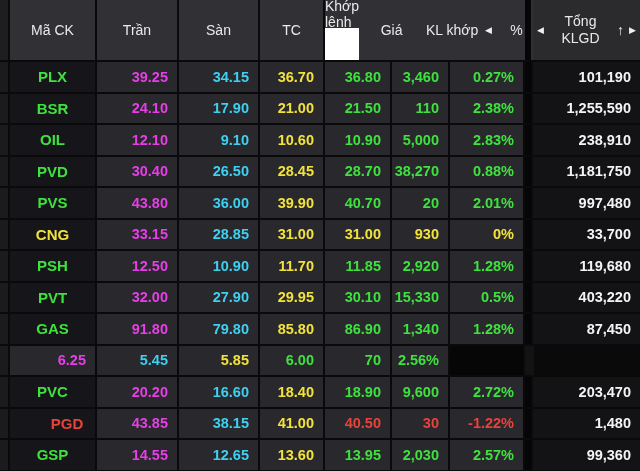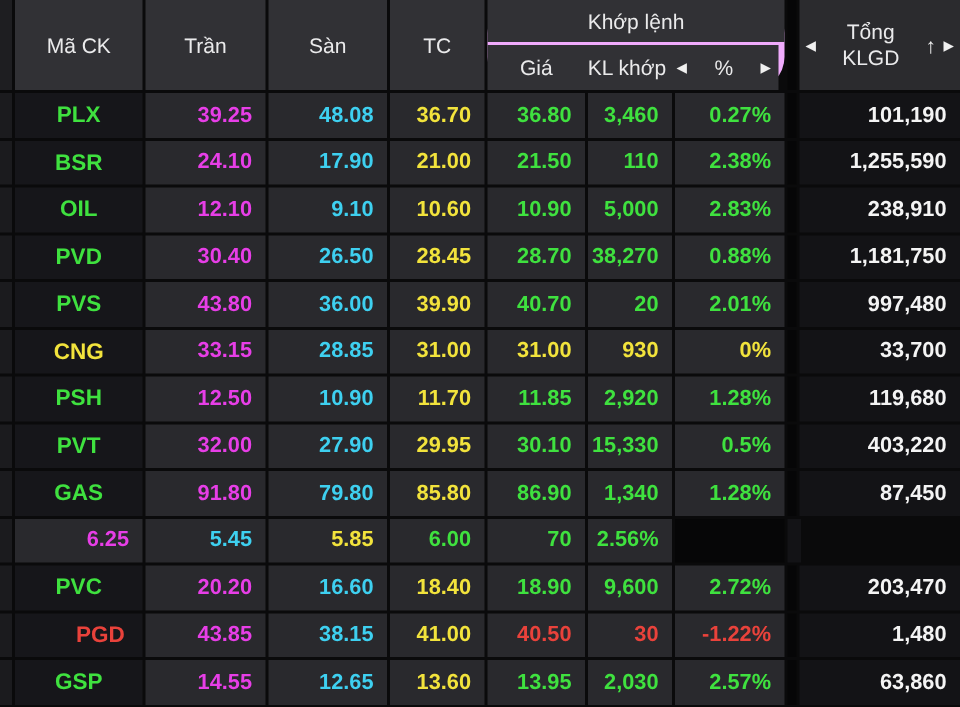--- a/index.html
+++ b/index.html
@@ -21,21 +21,21 @@
 
   
   .header { height:60px; margin-bottom:2px; }
   .hcell {
     background:#313135;
     justify-content:center;
     color:var(--c-header_text,#eaeaeb);
     font-size:14px; font-weight:400;
   }
   .rail-h { background:#1e1e21; }
-  .group { grid-column:6 / 9; display:flex; flex-direction:column; background:#f0abfc;border-radius:22px; }
+  .group { grid-column:6 / 9; display:flex; flex-direction:row; background:#ffffff; }
   .group-title {
     height:28px; margin-bottom:2px;
     background:#313135; display:flex; align-items:center; justify-content:center;
     color:var(--c-header_text,#eaeaeb); font-size:14px; font-weight:500;
   }
   .subrow { flex:1; display:grid; grid-template-columns:65px 56px 73px; column-gap:0; }
   .pct-h { justify-content:space-between; padding:0 5px; }
   .total-h { background:#2b2b2e; justify-content:space-between; padding:0 4px; }
   .total-label { flex:1; display:flex; flex-direction:column; align-items:center; line-height:17px; }
   .arr { color:#f0f0f0; font-size:9px; line-height:1; }
@@ -100,21 +100,21 @@
         <span class="arr">▶</span>
       </span>
     </div>
   </div>
 
   <div id="rows">
       <div class="grid row state-up">
     <div class="cell rail"></div>
     <div class="cell code dyn">PLX</div>
     <div class="cell num ceiling">39.25</div>
-    <div class="cell num floor">48.08</div>
+    <div class="cell num floor">34.15</div>
     <div class="cell num ref">36.70</div>
     <div class="cell num dyn">36.80</div>
     <div class="cell num dyn">3,460</div>
     <div class="cell num dyn">0.27%</div>
     <div class="cell sep"></div>
     <div class="cell num total">101,190</div>
   </div>
       <div class="grid row state-up">
     <div class="cell rail"></div>
     <div class="cell code dyn">BSR</div>
@@ -249,16 +249,16 @@
       <div class="grid row state-up">
     <div class="cell rail"></div>
     <div class="cell code dyn">GSP</div>
     <div class="cell num ceiling">14.55</div>
     <div class="cell num floor">12.65</div>
     <div class="cell num ref">13.60</div>
     <div class="cell num dyn">13.95</div>
     <div class="cell num dyn">2,030</div>
     <div class="cell num dyn">2.57%</div>
     <div class="cell sep"></div>
-    <div class="cell num total">63,860</div>
+    <div class="cell num total">99,360</div>
   </div>
     </div>
 </div>
 
 </body></html>

